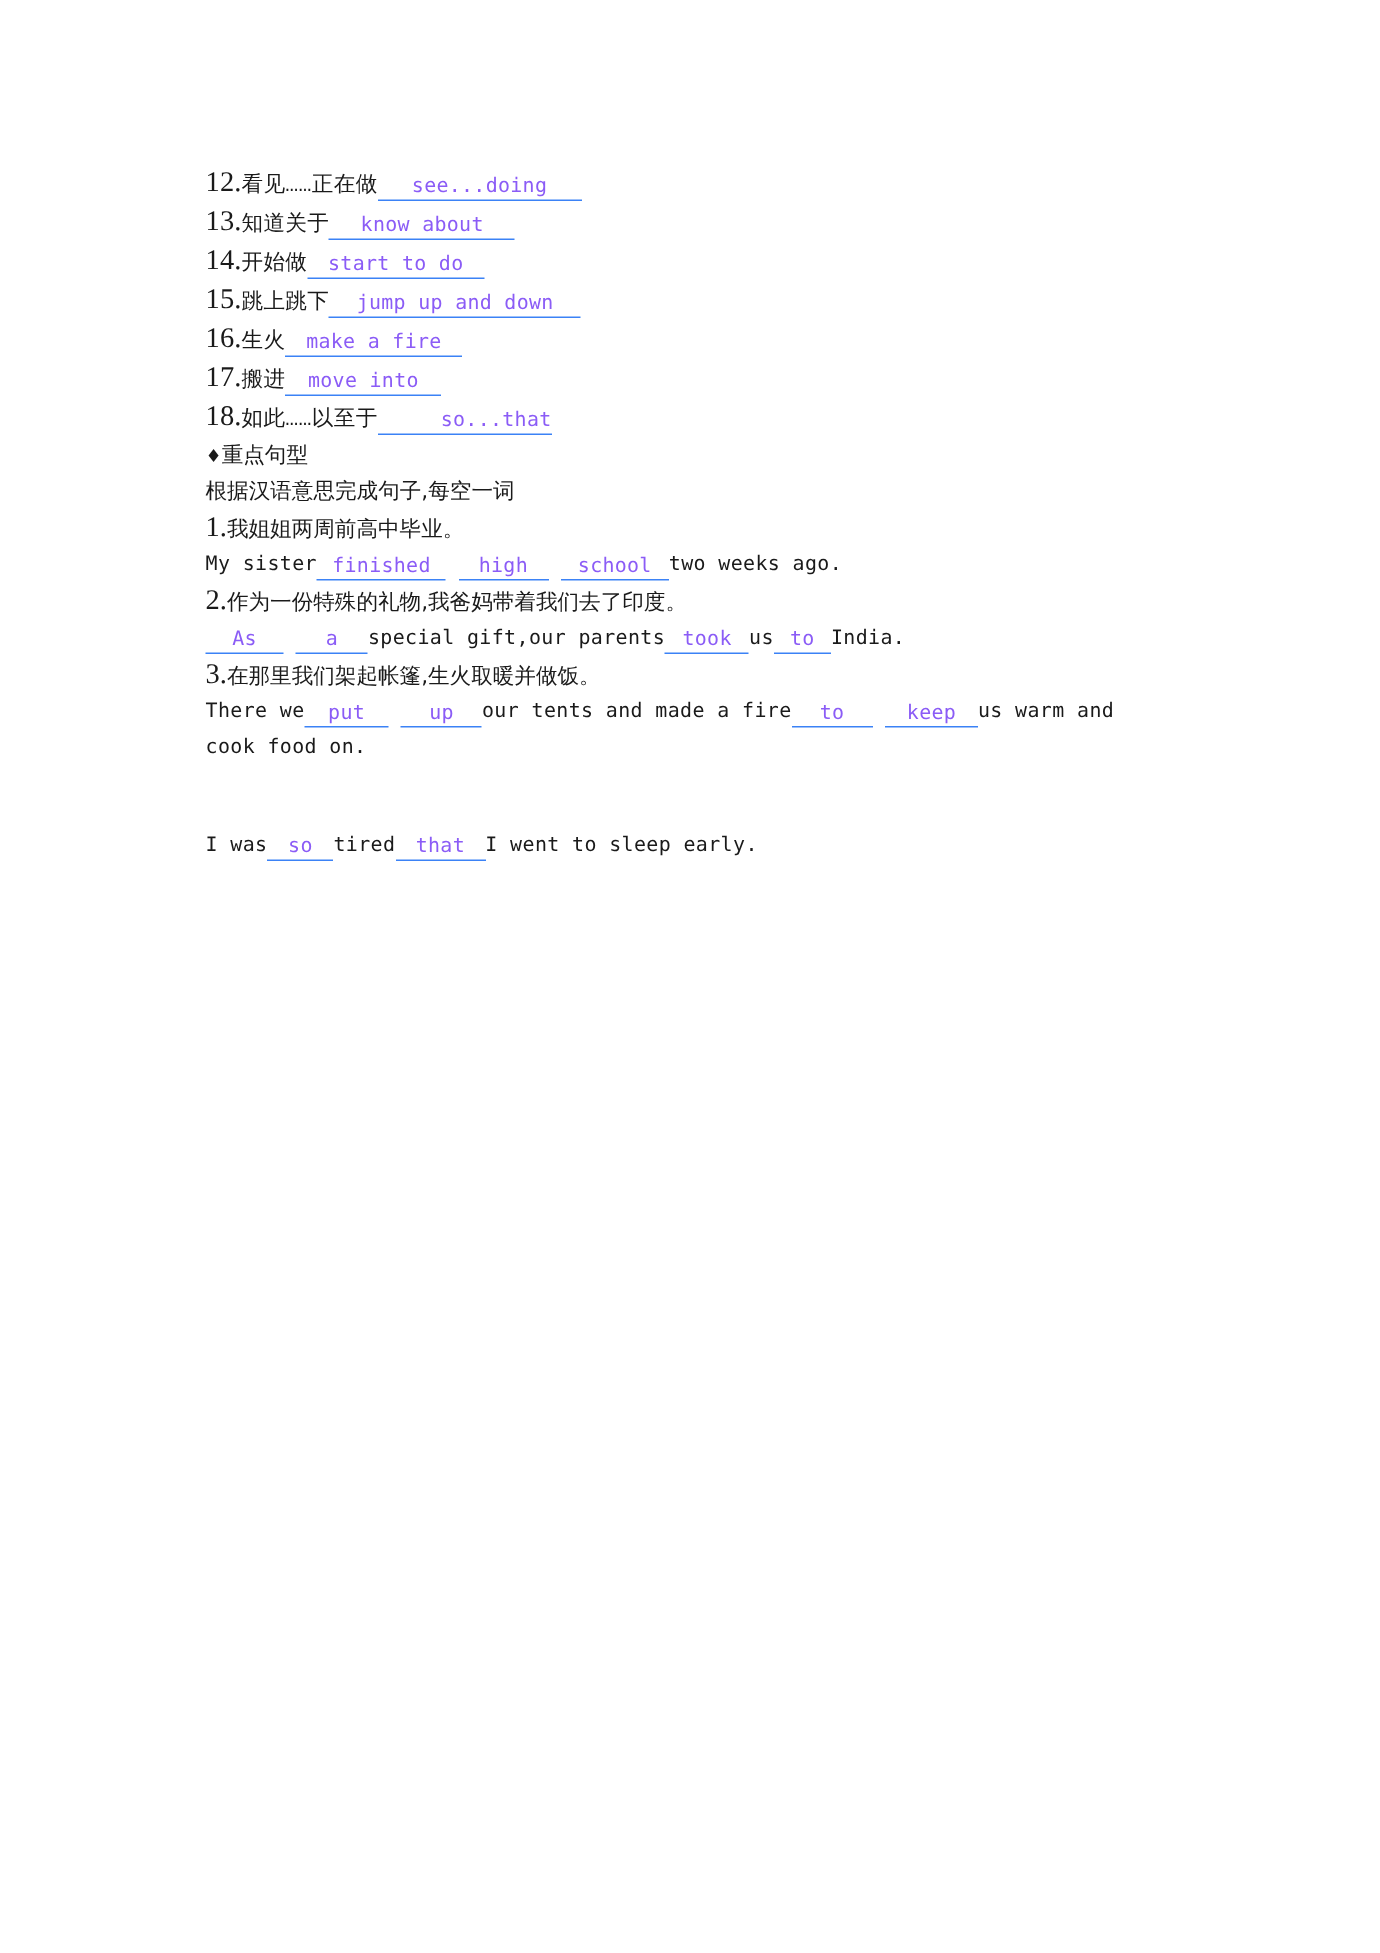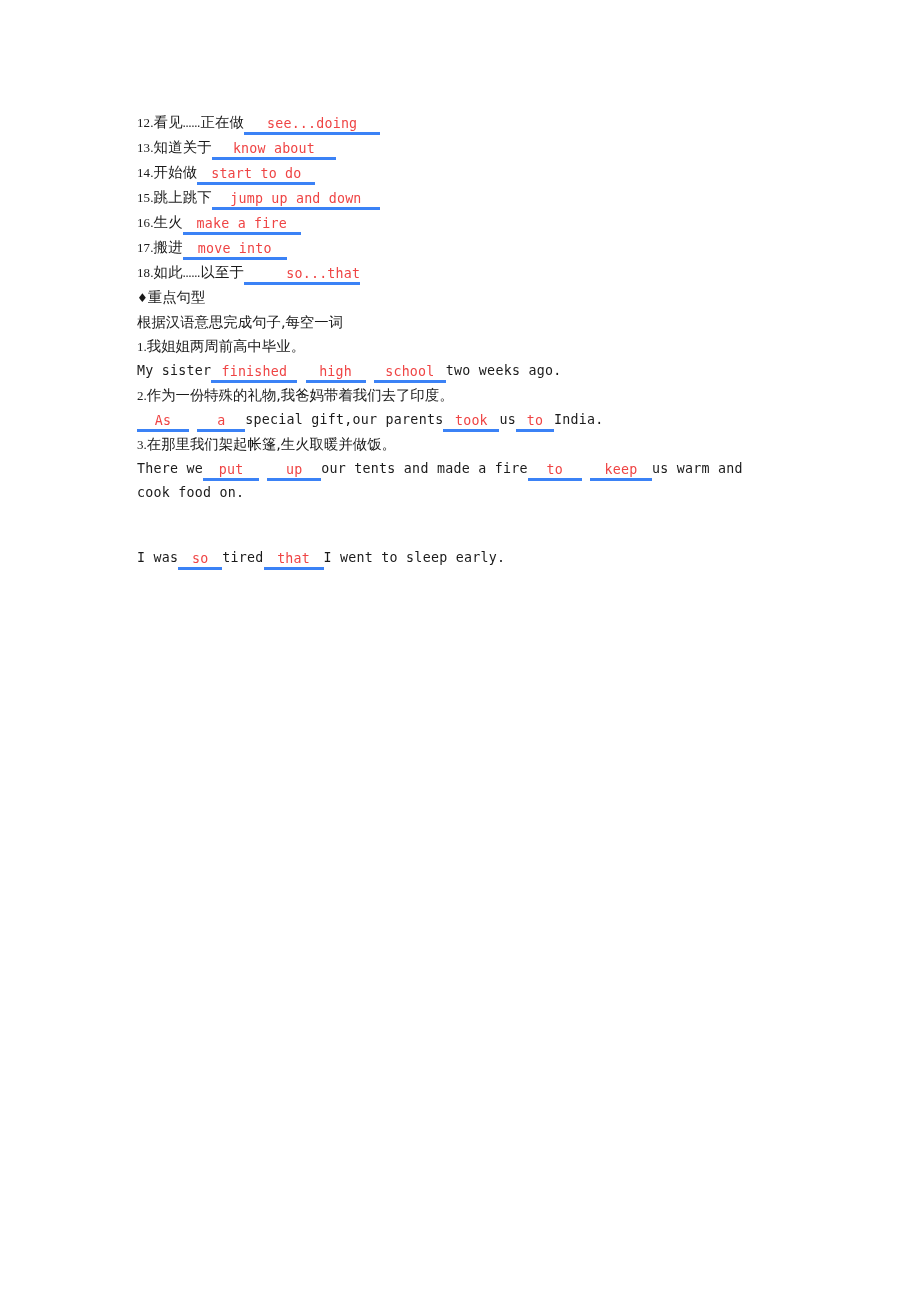--- a/index.html
+++ b/index.html
@@ -42,31 +42,31 @@
 
   
   .cn {
     font-family: Liberation Mono, monospace;
     font-size: 14.4px;
     letter-spacing: 0.2px;
   }
 
   .num {
     font-family: "Liberation Serif", "DejaVu Serif", serif;
-    font-size: 13px;
+    font-size: 19px;
   }
 
   
   .blank {
     display: inline-block;
     font-family: "DejaVu Sans Mono", "Liberation Mono", monospace;
     font-size: 13.3px;
-    color: #ef4444;
+    color: #8b5cf6;
     text-align: center;
-    border-bottom: 3px solid #3b82f6;
+    border-bottom: 1px solid #3b82f6;
     line-height: 17px;
     vertical-align: baseline;
     position: relative;
     top: 1px;
     letter-spacing: 0.2px;
   }
 
   .blank.w-seedoing   { width: 136px; }
   .blank.w-knowabout  { width: 124px; }
   .blank.w-startdo    { width: 118px; }

